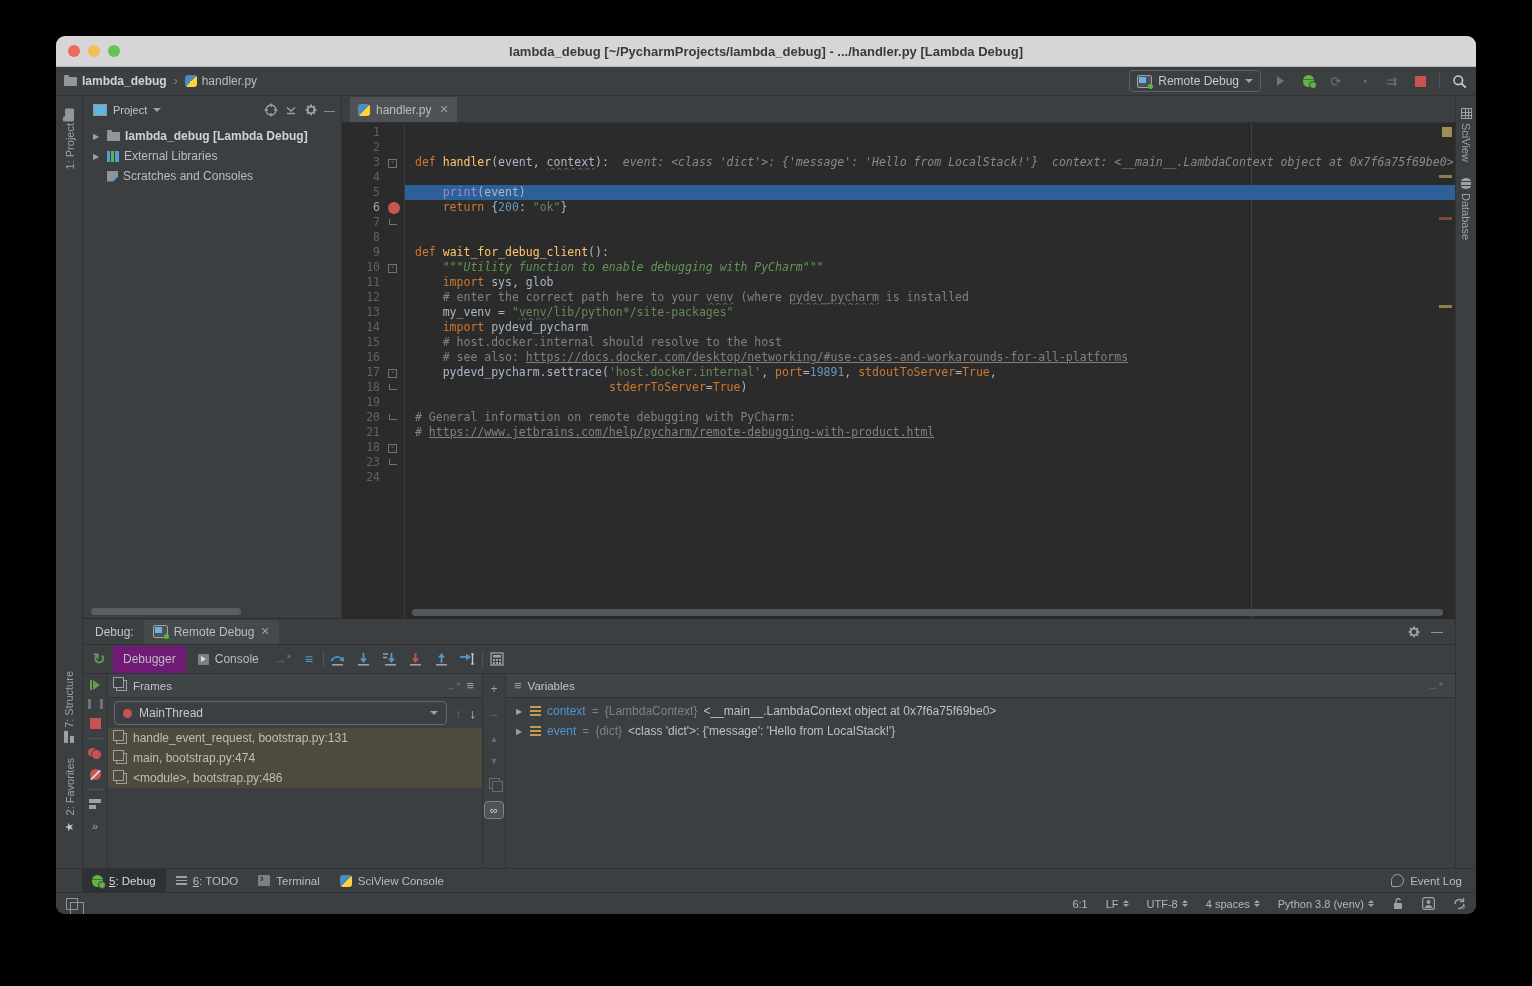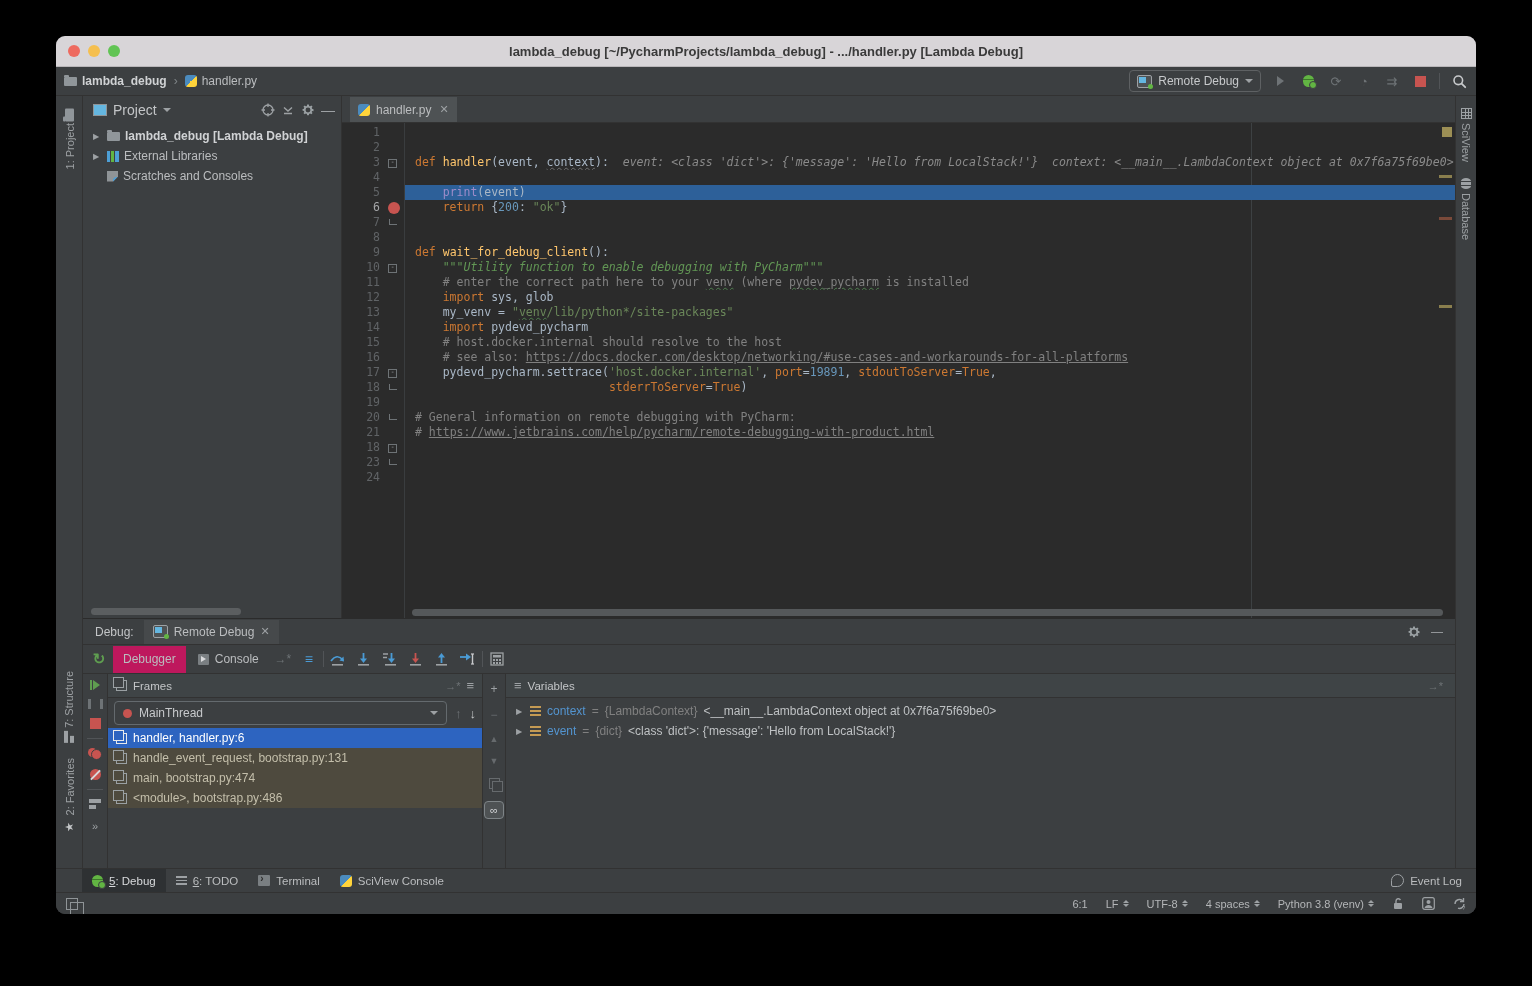--- a/index.html
+++ b/index.html
@@ -30,21 +30,21 @@
   .stripe{width:26px;background:#3c3f41;flex:none;display:flex;flex-direction:column;align-items:center;color:#9da1a4;font-size:11px}
   .stripe.left{border-right:1px solid #323232}
   .stripe.right{width:20px;border-left:1px solid #323232}
   .vtab{display:flex;align-items:center;gap:4px;padding:8px 0;cursor:default}
   .vtab-l{writing-mode:vertical-rl;transform:rotate(180deg)}
   .vtab-r{writing-mode:vertical-rl}
   .center{flex:1;display:flex;flex-direction:column;min-width:0}
   .mainrow{height:522px;display:flex;flex:none;min-width:0}
   
   .project{width:258px;flex:none;background:#3c3f41;border-right:1px solid #323232;display:flex;flex-direction:column;position:relative}
-  .pj-head{height:28px;display:flex;align-items:center;padding:0 6px 0 10px;color:#c3c5c7;font-size:14px;gap:6px;flex:none}
+  .pj-head{height:28px;display:flex;align-items:center;padding:0 6px 0 10px;color:#c3c5c7;font-size:11px;gap:6px;flex:none}
   .pj-head .grow{flex:1}
   .pj-tree{padding-top:2px;font-size:12px;color:#bbbdbf}
   .tree-item{height:20px;display:flex;align-items:center;gap:5px;padding-left:10px;white-space:nowrap}
   .tree-arrow{color:#9da1a4;font-size:8px;width:9px}
   .hscroll{position:absolute;bottom:3px;left:8px;height:7px;border-radius:4px;background:#5b5e60}
   
   .editor{flex:1;display:flex;flex-direction:column;min-width:0;background:#2b2b2b}
   .tabbar{height:26px;background:#3c3f41;border-bottom:1px solid #323232;display:flex;align-items:flex-end;flex:none}
   .etab{height:25px;background:#4e5254;display:flex;align-items:center;gap:6px;padding:0 8px;font-size:12px;color:#bbbdbf;margin-left:8px}
   .etab .x{color:#9da1a4;font-size:11px;margin-left:2px}
@@ -69,21 +69,21 @@
   .escroll{position:absolute;left:70px;right:12px;bottom:2px;height:7px;border-radius:4px;background:#55585a;z-index:4}
   .ebreadcrumb{height:26px;background:#3c3f41;border-top:1px solid #323232;display:flex;align-items:center;padding-left:64px;font-size:12px;color:#b6b8ba;flex:none}
   
   .debug{height:256px;flex:none;background:#3c3f41;border-top:1px solid #2b2b2b;display:flex;flex-direction:column}
   .dbg-head{height:25px;display:flex;align-items:center;flex:none;font-size:12px;color:#bbbdbf;border-bottom:1px solid #323232}
   .dbg-label{padding:0 10px 0 12px;color:#c3c5c7}
   .dbg-tab{height:24px;background:#46494b;display:flex;align-items:center;gap:6px;padding:0 9px}
   .dbg-head .grow,.dbg-tools .grow{flex:1}
   .dbg-tools{height:28px;display:flex;align-items:center;flex:none;border-bottom:1px solid #323232;font-size:12px;color:#bbbdbf;gap:2px}
   .dtab{height:27px;display:flex;align-items:center;gap:6px;padding:0 10px}
-  .dtab.active{background:#be185d}
+  .dtab.active{background:#701a75}
   .stepicon{width:24px;height:20px;display:flex;align-items:center;justify-content:center}
   .dbg-content{flex:1;display:flex;min-height:0}
   .vtool{width:24px;flex:none;border-right:1px solid #323232;display:flex;flex-direction:column;align-items:center;padding-top:6px;gap:9px}
   .vtool .sep{width:16px;height:1px;background:#515457}
   .frames{width:374px;flex:none;display:flex;flex-direction:column;border-right:1px solid #323232;min-height:0}
   .panel-head{height:23px;background:#3f4446;border-bottom:1px solid #323232;display:flex;align-items:center;gap:6px;padding:0 8px;font-size:11.5px;color:#c3c5c7;flex:none}
   .thread-row{height:30px;display:flex;align-items:center;gap:8px;padding:0 6px;flex:none}
   .combo{flex:1;height:22px;border:1px solid #646a6e;border-radius:4px;display:flex;align-items:center;gap:7px;padding:0 8px;font-size:12px;color:#c7c9cb;background:#3c3f41}
   .combo .dot{width:9px;height:9px;border-radius:50%;background:#c75450}
   .combo .grow{flex:1}
@@ -314,22 +314,22 @@
             <div class="cl"></div>
                 <div class="cl"></div>
                 <div class="cl"><span class="code-k">def </span><span class="code-f">handler</span><span class="code-p">(event, </span><span class="code-u">context</span><span class="code-p">):  </span><span class="code-h">event: &lt;class 'dict'&gt;: {'message': 'Hello from LocalStack!'}  context: &lt;__main__.LambdaContext object at 0x7f6a75f69be0&gt;</span></div>
                 <div class="cl"></div>
                 <div class="cl exec"><span class="code-p">    </span><span class="code-b">print</span><span class="code-p">(event)</span></div>
                 <div class="cl"><span class="code-k">    return</span><span class="code-p"> {</span><span class="code-n2">200</span><span class="code-p">: </span><span class="code-s">"ok"</span><span class="code-p">}</span></div>
                 <div class="cl"></div>
                 <div class="cl"></div>
                 <div class="cl"><span class="code-k">def </span><span class="code-f">wait_for_debug_client</span><span class="code-p">():</span></div>
                 <div class="cl"><span class="code-d">    """Utility function to enable debugging with PyCharm"""</span></div>
+                <div class="cl"><span class="code-k">    import </span><span class="code-p">sys, glob</span></div>
                 <div class="cl"><span class="code-c">    # enter the correct path here to your </span><span class="code-cu">venv</span><span class="code-c"> (where </span><span class="code-cu">pydev_pycharm</span><span class="code-c"> is installed</span></div>
-                <div class="cl"><span class="code-k">    import </span><span class="code-p">sys, glob</span></div>
                 <div class="cl"><span class="code-p">    my_venv = </span><span class="code-s">"</span><span class="code-su">venv</span><span class="code-s">/lib/python*/site-packages"</span></div>
                 <div class="cl"><span class="code-k">    import </span><span class="code-p">pydevd_pycharm</span></div>
                 <div class="cl"><span class="code-c">    # host.docker.internal should resolve to the host</span></div>
                 <div class="cl"><span class="code-c">    # see also: </span><span class="code-l">https://docs.docker.com/desktop/networking/#use-cases-and-workarounds-for-all-platforms</span></div>
                 <div class="cl"><span class="code-p">    pydevd_pycharm.settrace(</span><span class="code-s">'host.docker.internal'</span><span class="code-p">, </span><span class="code-k">port</span><span class="code-p">=</span><span class="code-n2">19891</span><span class="code-p">, </span><span class="code-k">stdoutToServer</span><span class="code-p">=</span><span class="code-k">True</span><span class="code-p">,</span></div>
                 <div class="cl"><span class="code-p">                            </span><span class="code-k">stderrToServer</span><span class="code-p">=</span><span class="code-k">True</span><span class="code-p">)</span></div>
                 <div class="cl"></div>
                 <div class="cl"><span class="code-c"># General information on remote debugging with PyCharm:</span></div>
                 <div class="cl"><span class="code-c"># </span><span class="code-l">https://www.jetbrains.com/help/pycharm/remote-debugging-with-product.html</span></div>
                 <div class="cl"></div>
@@ -468,24 +468,20 @@
               <div class="combo">
                 <span class="dot"></span>
                 <span>MainThread</span>
                 <span class="grow"></span>
                 <span class="tri-d"></span>
               </div>
               <span style="color:#6e7376;font-size:13px">↑</span>
               <span style="color:#c7c9cb;font-size:13px">↓</span>
             </div>
             <div class="framelist" id="framelist">
-                <div class="frow sel">
-                  <span class="ic-frames"></span>
-                  <span>handler, handler.py:6</span>
-                </div>
                 <div class="frow lib">
                   <span class="ic-frames"></span>
                   <span>handle_event_request, bootstrap.py:131</span>
                 </div>
                 <div class="frow lib">
                   <span class="ic-frames"></span>
                   <span>main, bootstrap.py:474</span>
                 </div>
                 <div class="frow lib">
                   <span class="ic-frames"></span>

